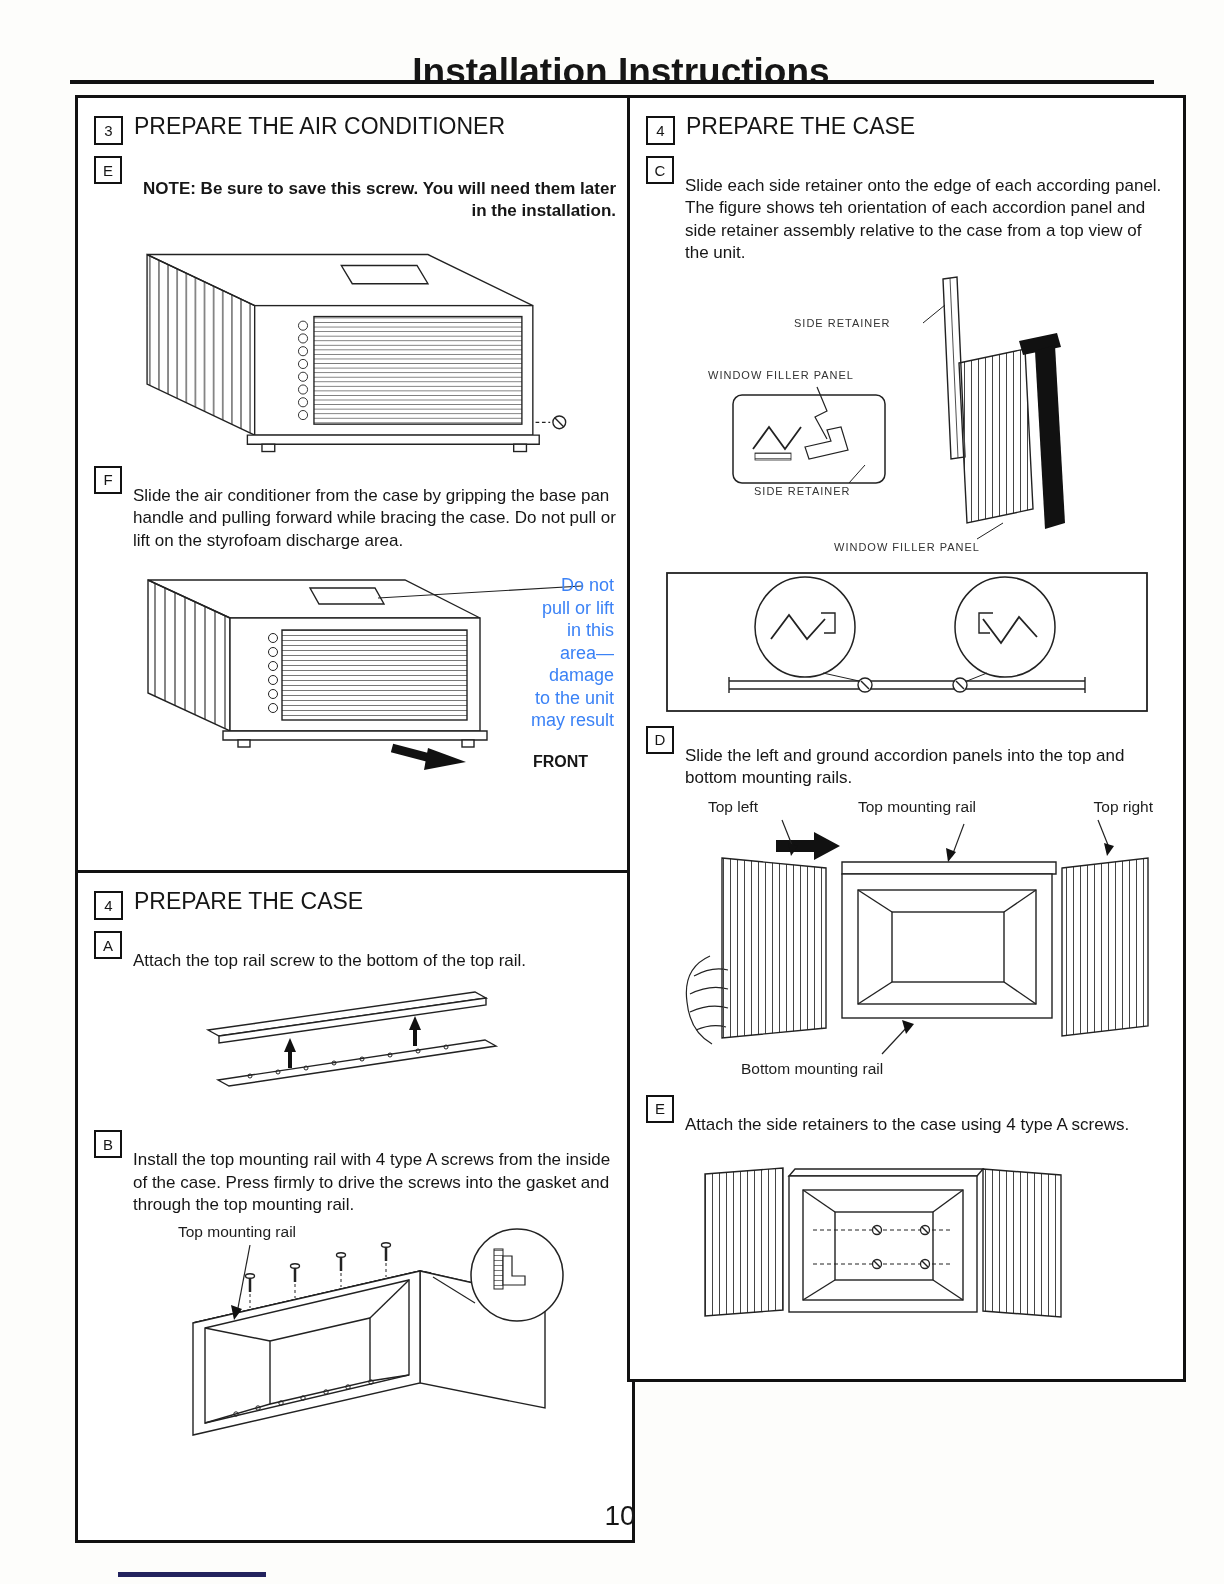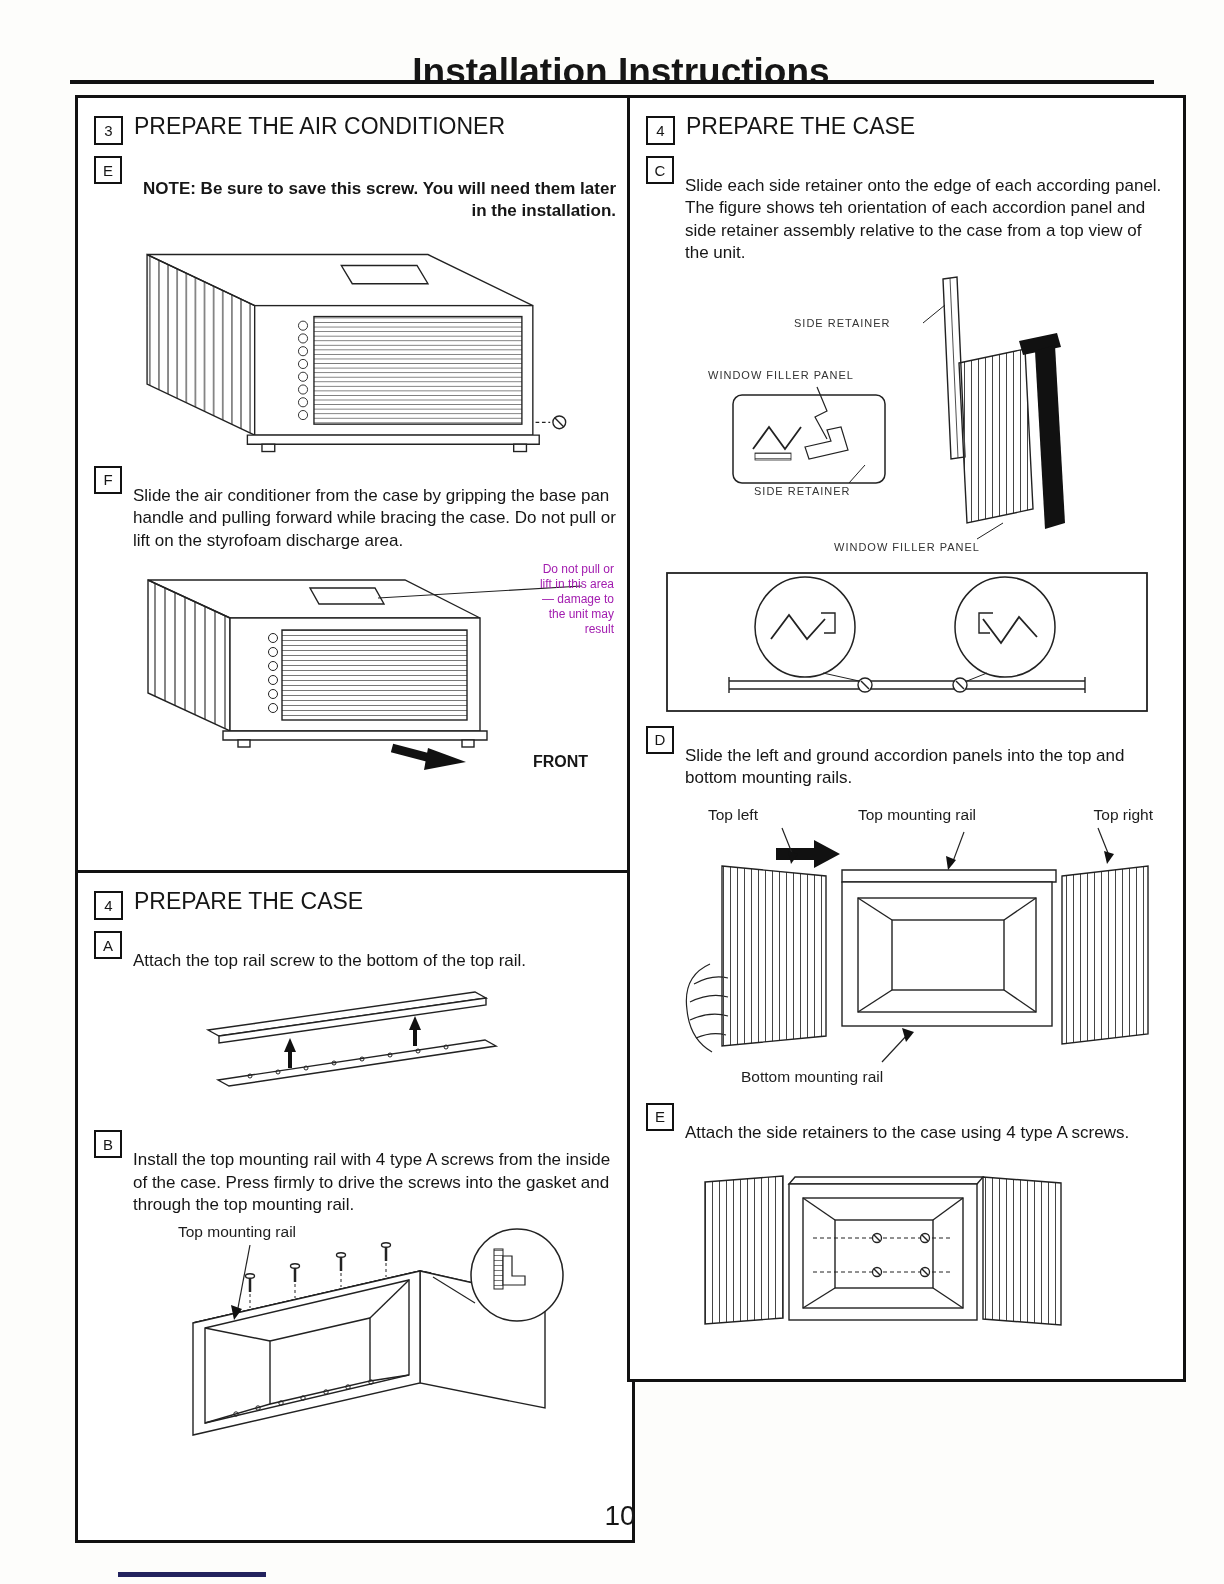--- a/index.html
+++ b/index.html
@@ -31,22 +31,22 @@
 
   .step { display:flex; gap:11px; margin:10px 0 6px; }
   .letterbox { width:24px; height:24px; margin-top:1px; }
   .step-text { flex:1; font-size:17px; line-height:1.32;margin-top:20px; }
   .note { font-weight:bold; margin-top:3px;text-align:right; }
 
   .fig { position:relative; }
   .fig svg { display:block; margin:0 auto; }
 
   .caution {
-    position:absolute; right:2px; top:4px; width:84px;
-    text-align:right; font-size:12px; line-height:1.25; color:#a21caf;
+    position:absolute; right:2px; top:16px; width:84px;
+    text-align:right; font-size:18px; line-height:1.25; color:#3b82f6;
   }
   .front-label { position:absolute; right:28px; bottom:2px; font-size:16px; font-weight:bold; }
 
   .fig-label { font-size:15.5px; color:#1d1d1d; white-space:nowrap; }
   .small-label { position:absolute; font-size:11px; letter-spacing:1px; color:#333; white-space:nowrap; }
 
   .label-row { position:relative; height:20px; }
   .label-row .fig-label { position:absolute; top:0; }
   .bottom-label-row { position:relative; height:22px; }
   .bottom-label-row .fig-label { position:absolute; left:95px; top:2px; }
@@ -300,21 +300,21 @@
           <line x1="291" y1="110" x2="299" y2="118"></line>
       </g>
     </svg>
   </div>
 
   <div class="step" style="margin-top:12px;">
     <span class="letterbox">D</span>
     <div class="step-text">Slide the left and ground accordion panels into the top and bottom mounting rails.</div>
   </div>
 
-  <div class="fig" style="margin-top:16px;">
+  <div class="fig" style="margin-top:8px;">
     <div class="label-row">
       <span class="fig-label" style="left:62px;">Top left</span>
       <span class="fig-label" style="left:212px;">Top mounting rail</span>
       <span class="fig-label" style="right:14px;">Top right</span>
     </div>
     <svg width="486" height="240" viewBox="0 0 486 240">
       <g fill="none" stroke="#222" stroke-width="1.4">
 
         <g stroke-width="1.2">
           <path d="M46,138 C28,146 20,162 23,184 C25,204 34,218 48,226"></path>

